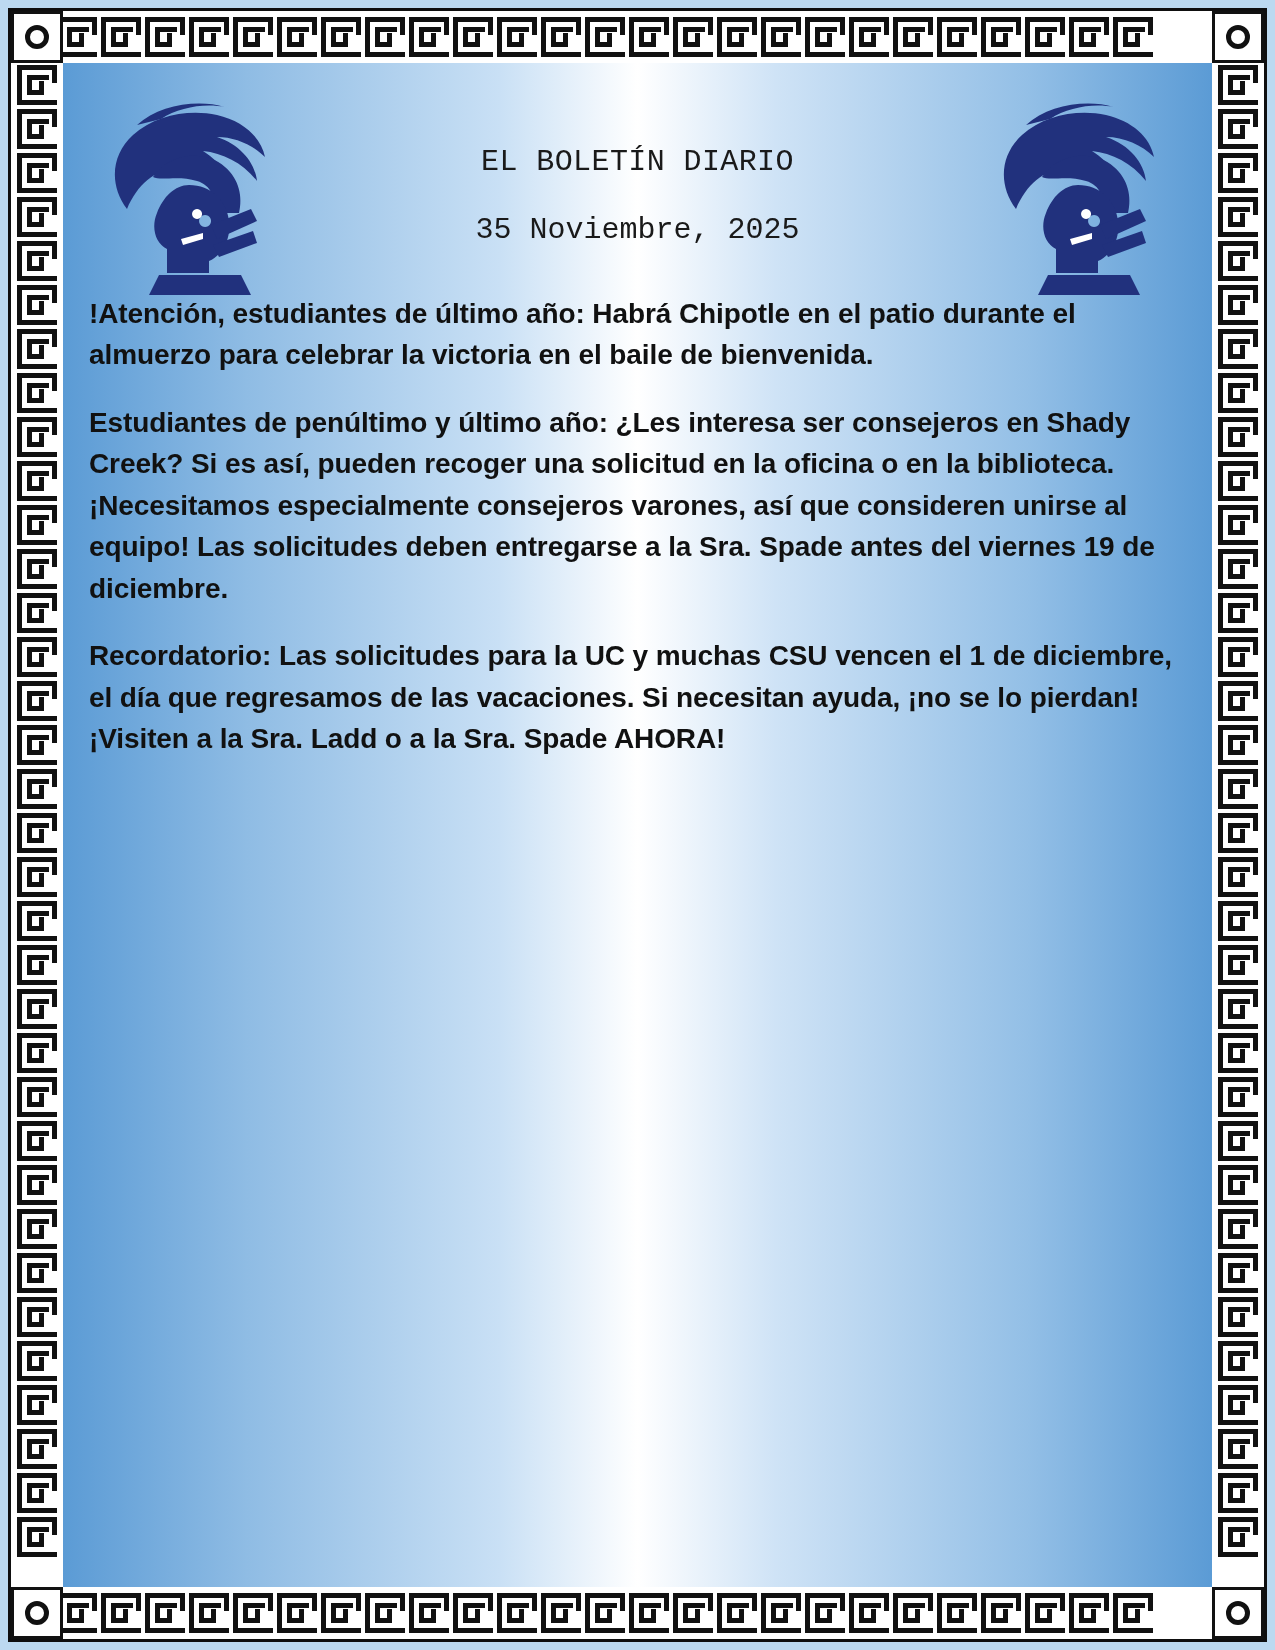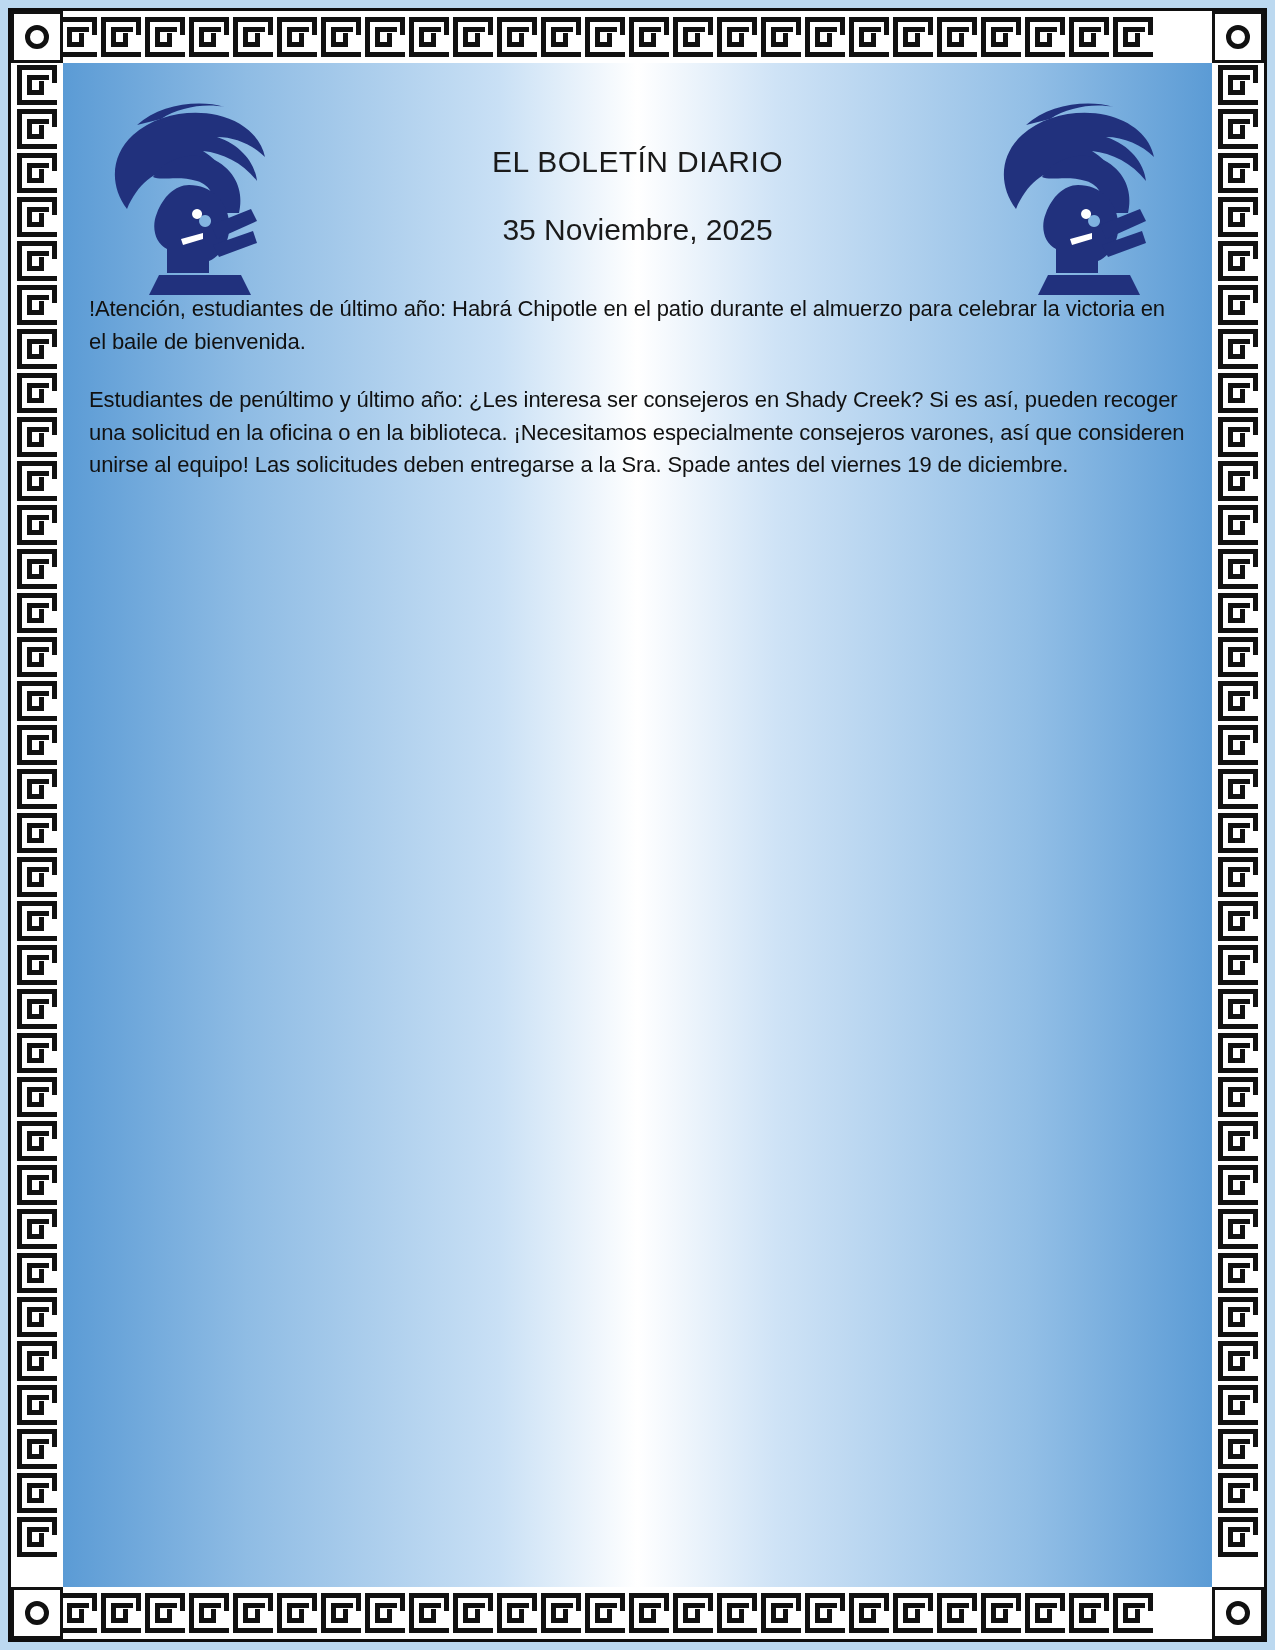--- a/index.html
+++ b/index.html
@@ -127,20 +127,21 @@
   .header {
     position: relative;
     height: 230px;
   }
   .title-block {
     position: absolute;
     left: 0;
     right: 0;
     top: 82px;
     text-align: center;
+    font-family: Liberation Mono, monospace;
   }
   .doc-title {
     font-size: 30px;
     color: #1a1a1a;
     letter-spacing: 0.4px;
     margin: 0 0 34px 0;
     font-weight: 400;
   }
   .doc-date {
     font-size: 30px;
@@ -157,23 +158,23 @@
   }
   .mascot.left  { left: 30px; }
   .mascot.right { right: 30px; }
   .mascot svg { width: 100%; height: 100%; display: block; }
 
   
   .content {
     padding: 0 26px 0 26px;
   }
   .para {
-    font-size: 22px;
+    font-size: 28px;
     line-height: 1.48;
-    font-weight: normal;
+    font-weight: bold;
     color: #111111;
     margin: 0 0 26px 0;
     text-align: left;
     letter-spacing: -0.1px;
   }
   .para:last-child { margin-bottom: 0; }
 </style>
 </head>
 <body>
 
@@ -379,17 +380,18 @@
               <path d="M104 120 a5 5 0 1 0 0.1 0 Z"></path>
               <path d="M88 150 L110 144 L110 150 L90 156 Z"></path>
             </g>
           </svg>
         </div>
       </div>
 
       <div class="content">
         <p class="para">!Atención, estudiantes de último año: Habrá Chipotle en el patio durante el almuerzo para celebrar la victoria en el baile de bienvenida.</p>
         <p class="para">Estudiantes de penúltimo y último año: ¿Les interesa ser consejeros en Shady Creek? Si es así, pueden recoger una solicitud en la oficina o en la biblioteca. ¡Necesitamos especialmente consejeros varones, así que consideren unirse al equipo! Las solicitudes deben entregarse a la Sra. Spade antes del viernes 19 de diciembre.</p>
+        <p class="para">Recordatorio: Las solicitudes para la UC y muchas CSU vencen el 1 de diciembre, el día que regresamos de las vacaciones. Si necesitan ayuda, ¡no se lo pierdan! ¡Visiten a la Sra. Ladd o a la Sra. Spade AHORA!</p>
       </div>
 
     </div>
   </div>
 </div>
 
 </body></html>

